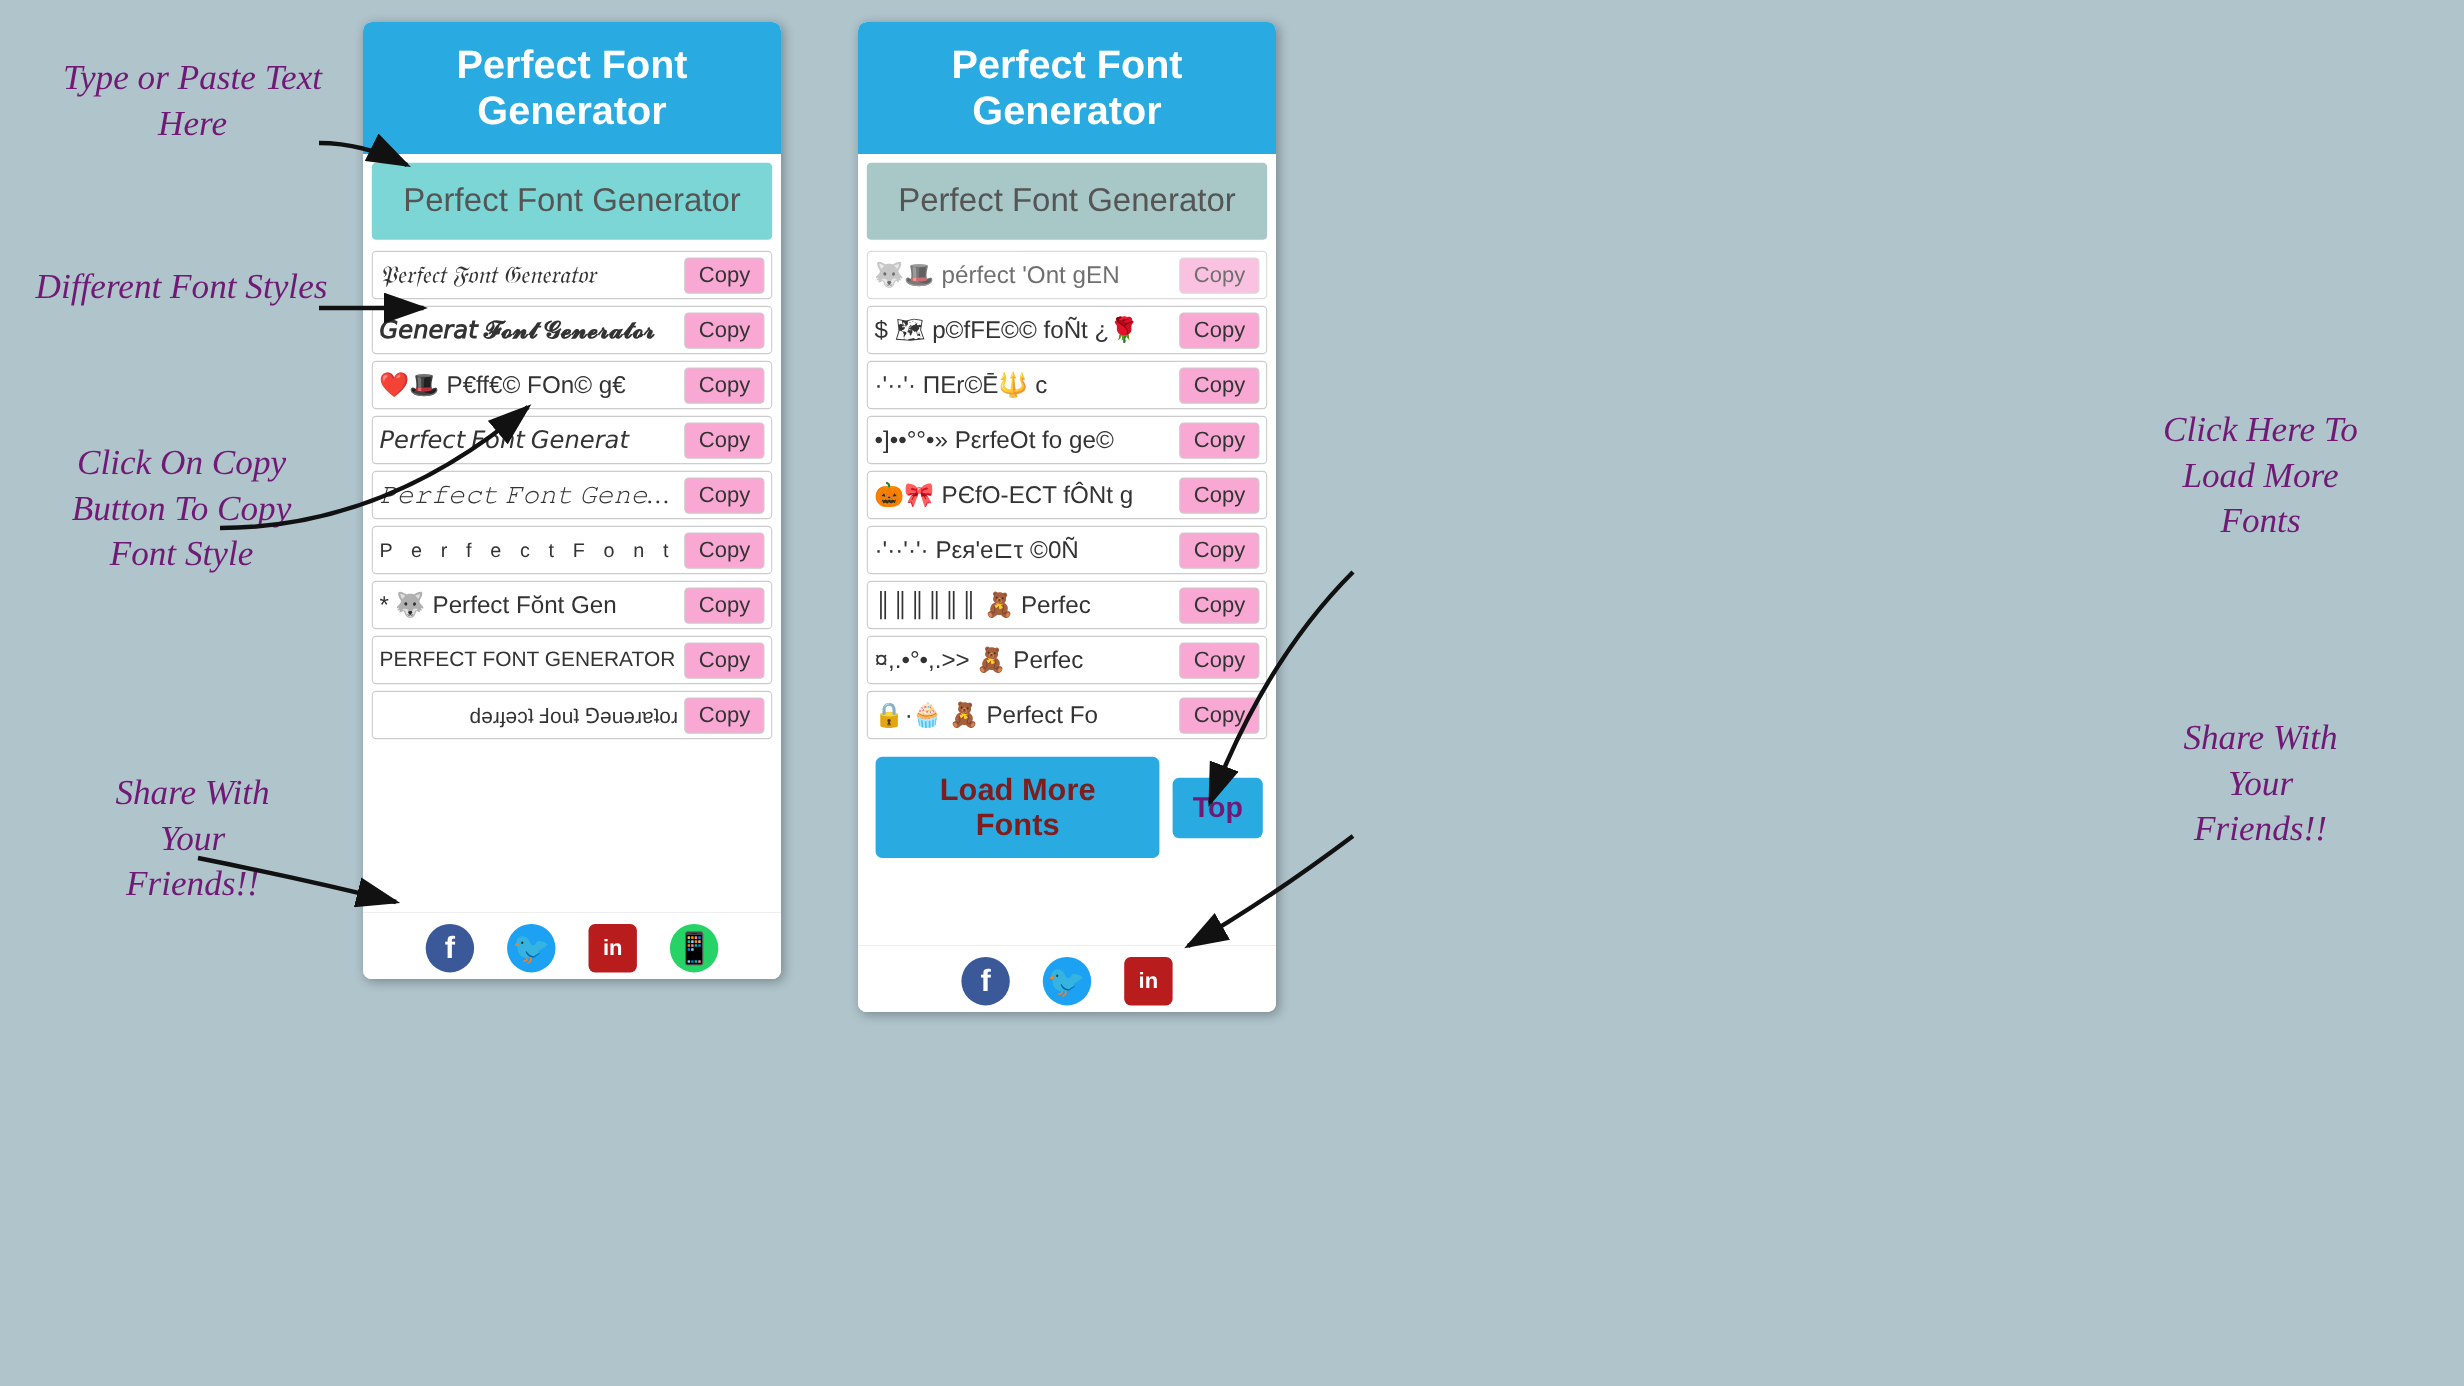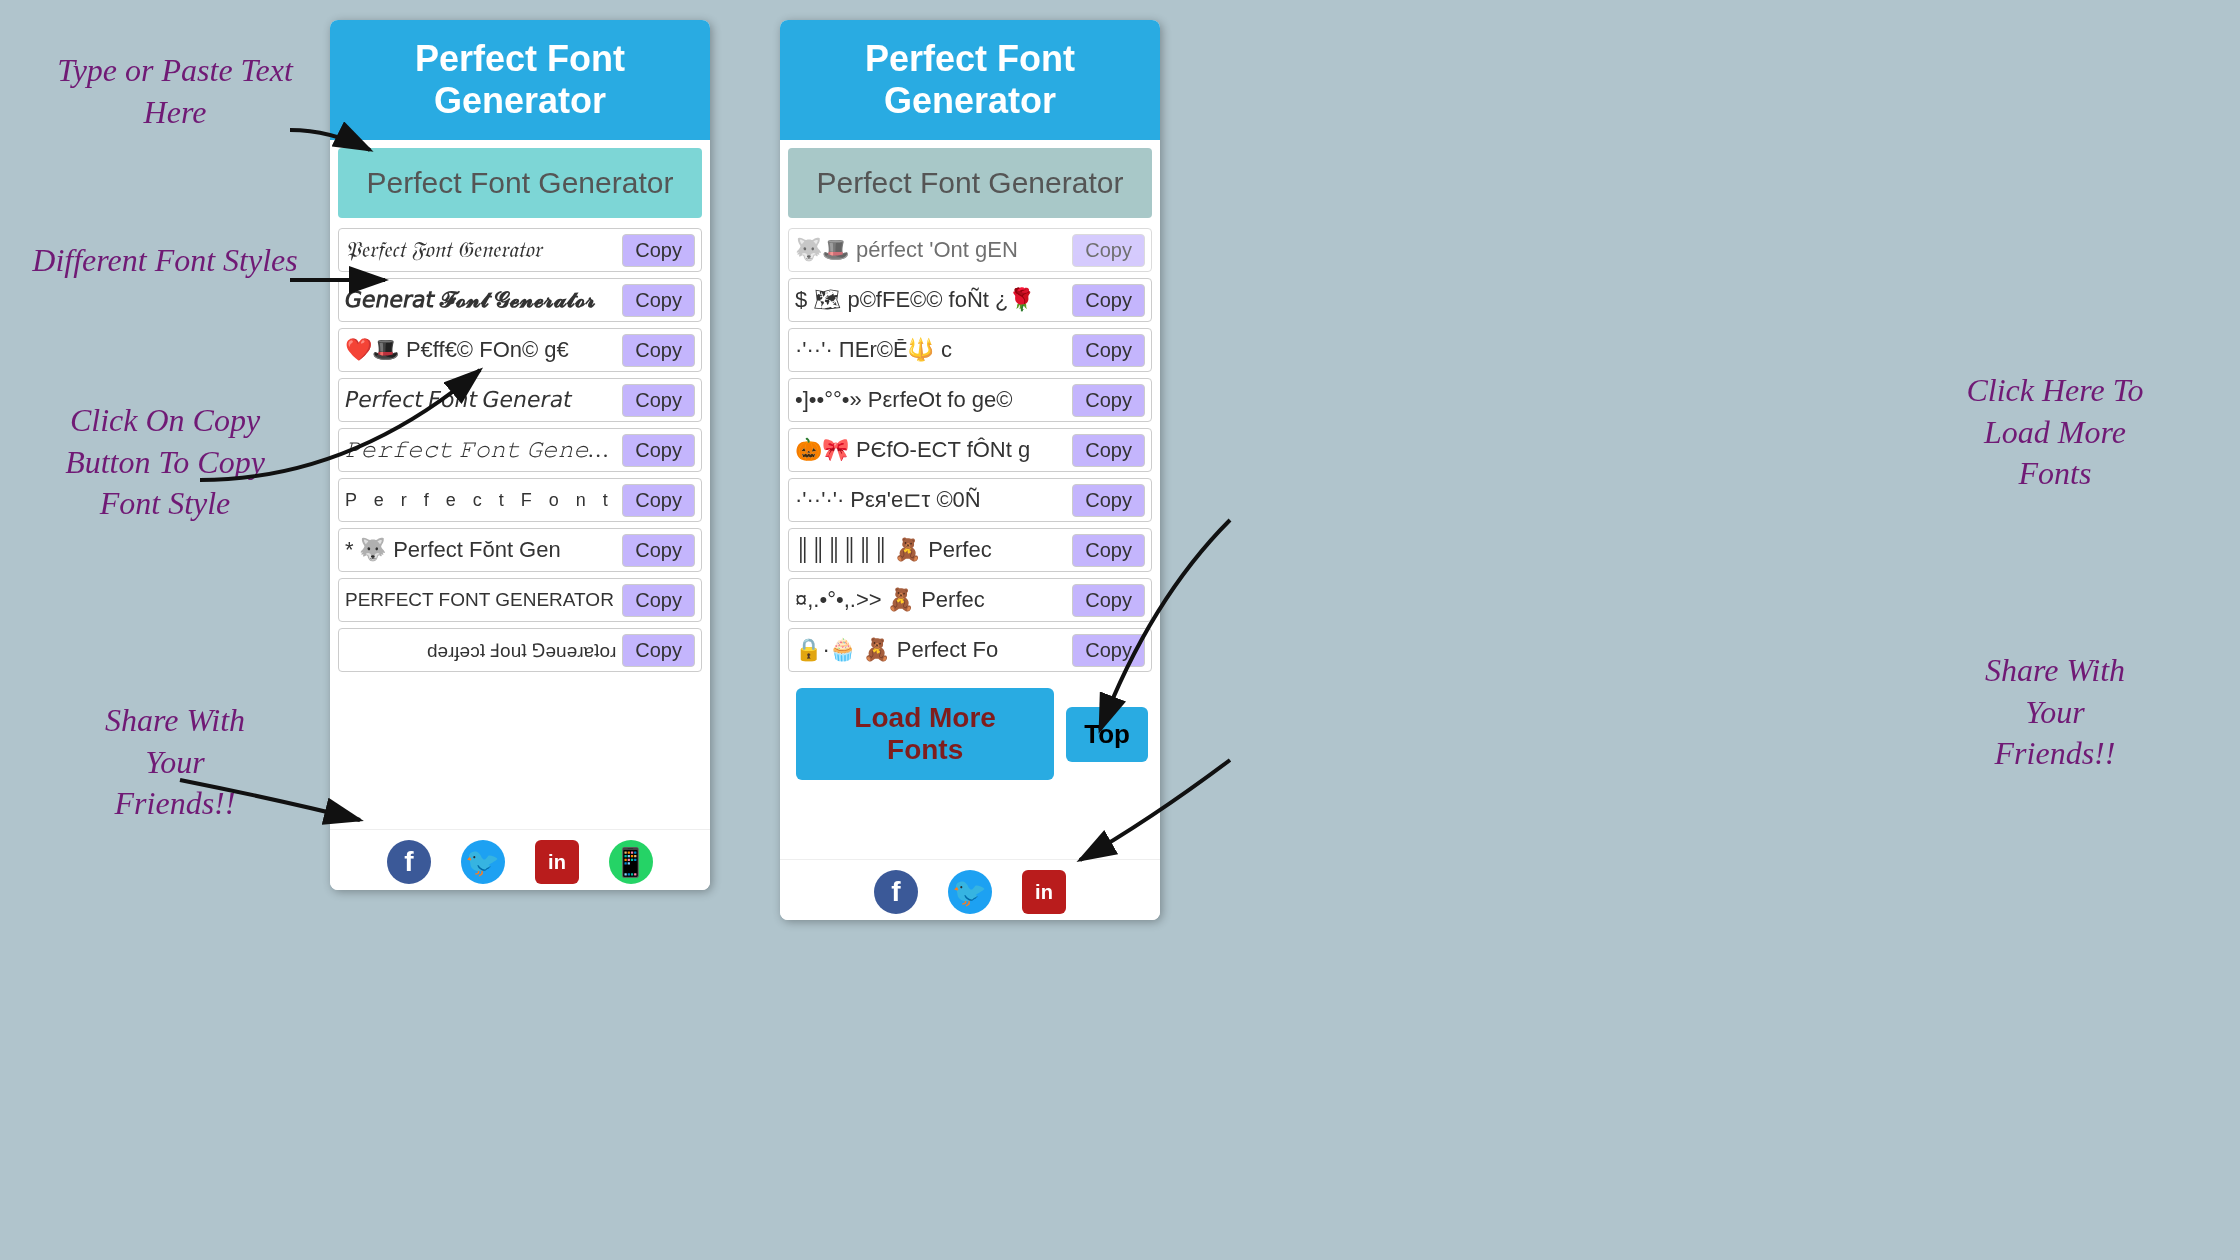--- a/index.html
+++ b/index.html
@@ -86,21 +86,21 @@
     .font-text {
       flex: 1;
       font-size: 22px;
       color: #333;
       overflow: hidden;
       white-space: nowrap;
       text-overflow: ellipsis;
     }
 
     .copy-btn {
-      background: #c4b5fd;
+      background: #f9a8d4;
       border: 1px solid #ccc;
       border-radius: 4px;
       padding: 4px 12px;
       font-size: 20px;
       color: #333;
       cursor: pointer;
       white-space: nowrap;
       margin-left: 6px;
     }
 
@@ -112,21 +112,21 @@
       font-size: 28px;
       padding: 14px 20px;
       cursor: pointer;
       margin: 6px 4px;
       text-align: center;
       font-weight: bold;
     }
 
     .top-btn {
       background: #29abe2;
-      color: #000000;
+      color: #701a75;
       border: none;
       border-radius: 6px;
       font-size: 26px;
       padding: 12px 18px;
       cursor: pointer;
       font-weight: bold;
     }
 
     .social-bar {
       display: flex;

